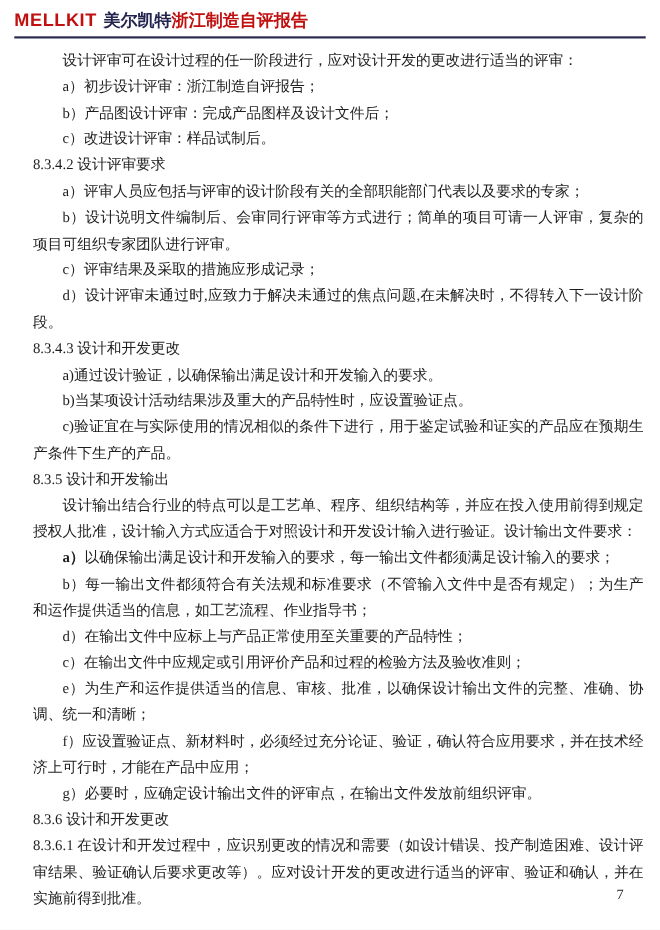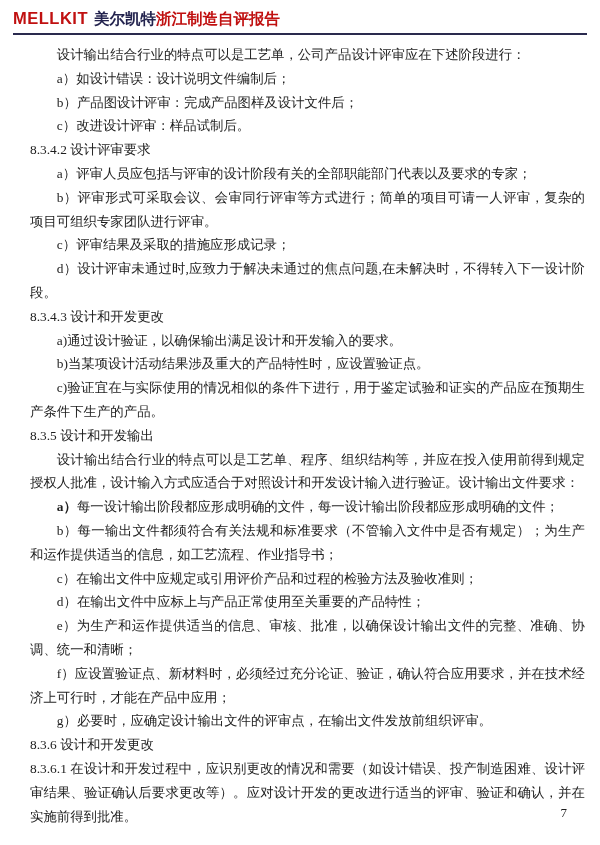--- a/index.html
+++ b/index.html
@@ -68,39 +68,39 @@
 <body>
 
 <div class="page">
 
   <header class="doc-header">
     <span class="brand">MELLKIT</span><span class="title-dark">美尔凯特</span><span class="title-red">浙江制造自评报告</span>
   </header>
   <div class="header-rule"></div>
 
   <main class="doc-body">
-    <p class="indent">设计输出结合行业的特点可以是工艺单，公司产品设计评审应在下述阶段进行：</p>
-    <p class="item">a）如设计错误：设计说明文件编制后；</p>
+    <p class="indent">设计评审可在设计过程的任一阶段进行，应对设计开发的更改进行适当的评审：</p>
+    <p class="item">a）初步设计评审：浙江制造自评报告；</p>
     <p class="item">b）产品图设计评审：完成产品图样及设计文件后；</p>
     <p class="item">c）改进设计评审：样品试制后。</p>
     <p class="heading">8.3.4.2 设计评审要求</p>
     <p class="item">a）评审人员应包括与评审的设计阶段有关的全部职能部门代表以及要求的专家；</p>
-    <p class="item">b）评审形式可采取会议、会审同行评审等方式进行；简单的项目可请一人评审，复杂的项目可组织专家团队进行评审。</p>
+    <p class="item">b）设计说明文件编制后、会审同行评审等方式进行；简单的项目可请一人评审，复杂的项目可组织专家团队进行评审。</p>
     <p class="item">c）评审结果及采取的措施应形成记录；</p>
     <p class="item">d）设计评审未通过时,应致力于解决未通过的焦点问题,在未解决时，不得转入下一设计阶段。</p>
     <p class="heading">8.3.4.3 设计和开发更改</p>
     <p class="item">a)通过设计验证，以确保输出满足设计和开发输入的要求。</p>
     <p class="item">b)当某项设计活动结果涉及重大的产品特性时，应设置验证点。</p>
     <p class="item">c)验证宜在与实际使用的情况相似的条件下进行，用于鉴定试验和证实的产品应在预期生产条件下生产的产品。</p>
     <p class="heading">8.3.5 设计和开发输出</p>
     <p class="indent">设计输出结合行业的特点可以是工艺单、程序、组织结构等，并应在投入使用前得到规定授权人批准，设计输入方式应适合于对照设计和开发设计输入进行验证。设计输出文件要求：</p>
-    <p class="item"><b>a）</b><span>每一设计输出阶段都应形成明确的文件，每一设计输出阶段都应形成明确的文件；</span></p>
+    <p class="item"><b>a）</b><span>以确保输出满足设计和开发输入的要求，每一输出文件都须满足设计输入的要求；</span></p>
     <p class="item">b）每一输出文件都须符合有关法规和标准要求（不管输入文件中是否有规定）；为生产和运作提供适当的信息，如工艺流程、作业指导书；</p>
+    <p class="item">d）在输出文件中应标上与产品正常使用至关重要的产品特性；</p>
     <p class="item">c）在输出文件中应规定或引用评价产品和过程的检验方法及验收准则；</p>
-    <p class="item">d）在输出文件中应标上与产品正常使用至关重要的产品特性；</p>
     <p class="item">e）为生产和运作提供适当的信息、审核、批准，以确保设计输出文件的完整、准确、协调、统一和清晰；</p>
     <p class="item">f）应设置验证点、新材料时，必须经过充分论证、验证，确认符合应用要求，并在技术经济上可行时，才能在产品中应用；</p>
     <p class="item">g）必要时，应确定设计输出文件的评审点，在输出文件发放前组织评审。</p>
     <p class="heading">8.3.6 设计和开发更改</p>
     <p class="plain">8.3.6.1 在设计和开发过程中，应识别更改的情况和需要（如设计错误、投产制造困难、设计评审结果、验证确认后要求更改等）。应对设计开发的更改进行适当的评审、验证和确认，并在实施前得到批准。</p>
   </main>
 
   <div class="page-number">7</div>
 
 </div>

